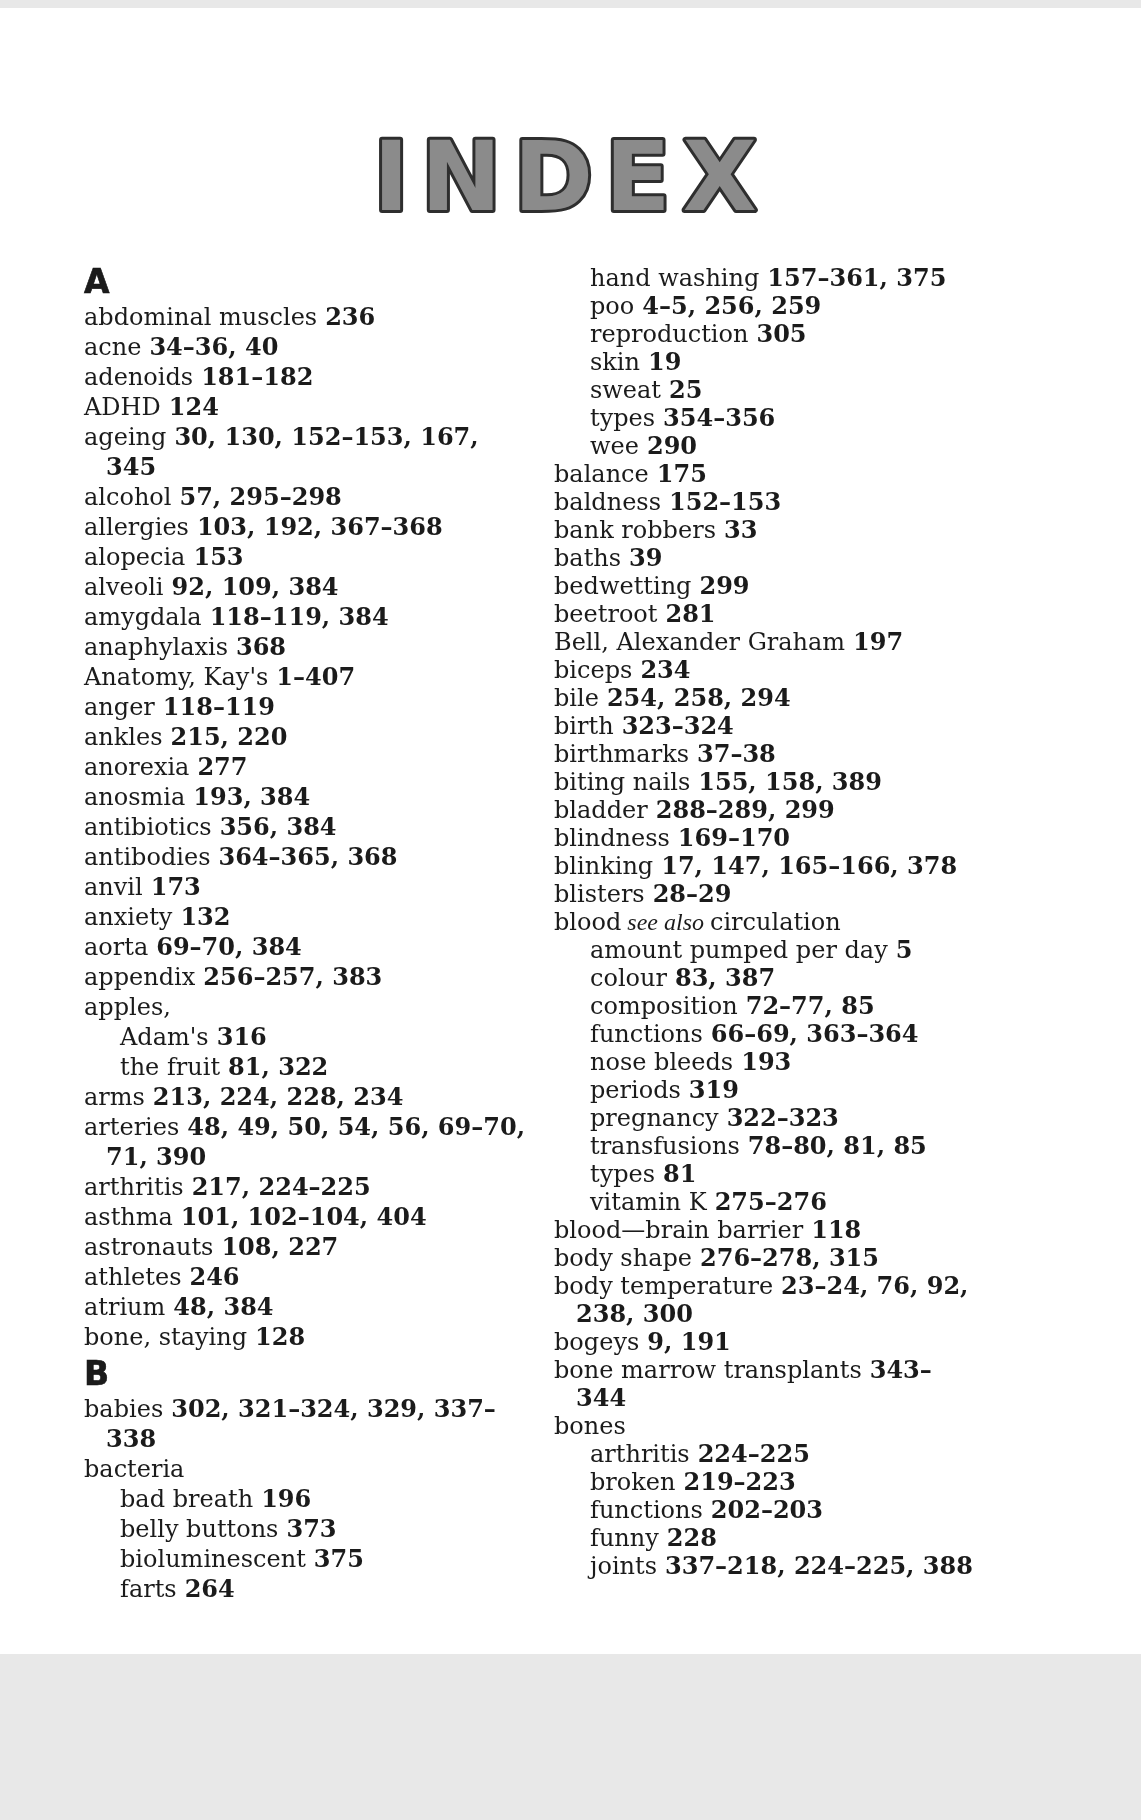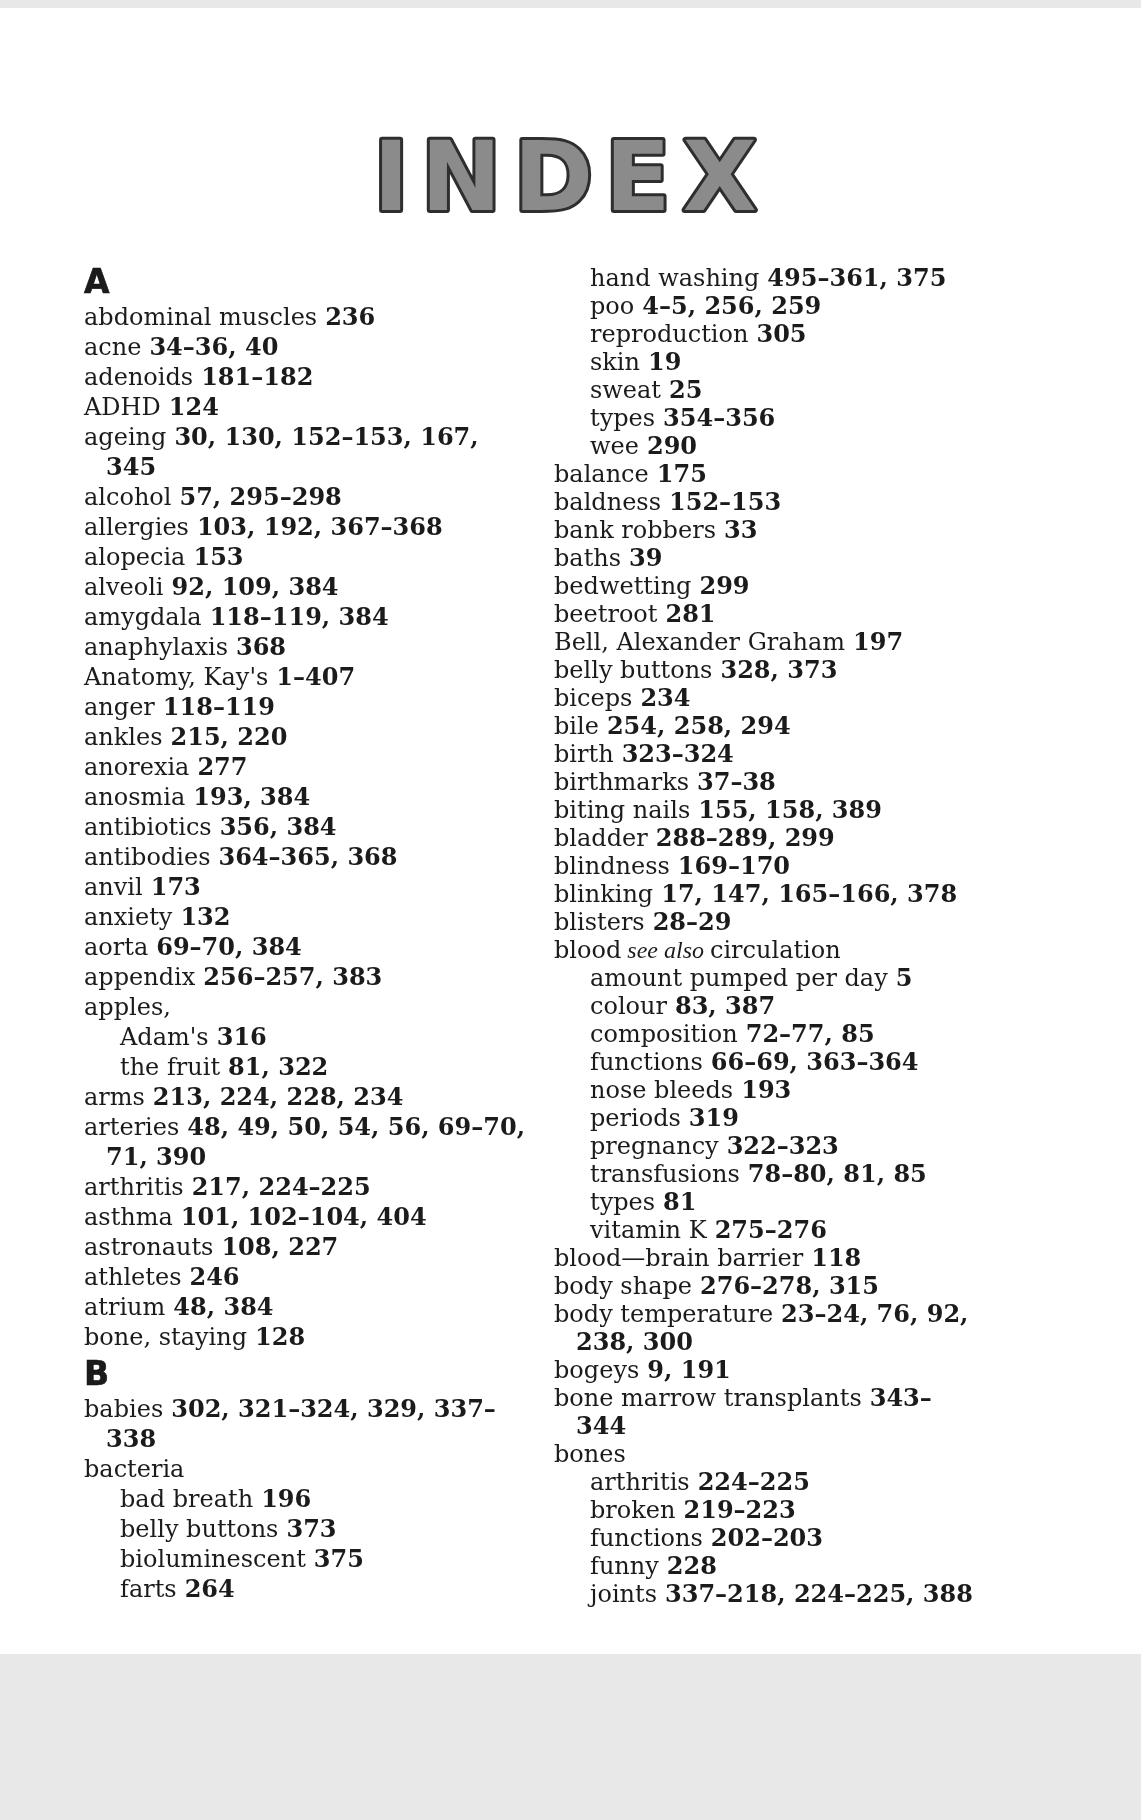--- a/index.html
+++ b/index.html
@@ -105,35 +105,34 @@
         <div class="section-header">B</div>
         <div class="entry"><span class="term">babies</span><span class="pages">302, 321–324, 329, 337–
 338</span></div>
         <div class="entry"><span class="term">bacteria</span></div>
         <div class="entry sub"><span class="term">bad breath</span><span class="pages">196</span></div>
         <div class="entry sub"><span class="term">belly buttons</span><span class="pages">373</span></div>
         <div class="entry sub"><span class="term">bioluminescent</span><span class="pages">375</span></div>
         <div class="entry sub"><span class="term">farts</span><span class="pages">264</span></div>
       </div>
     <div class="col col-right" id="col-right">
-        <div class="entry sub"><span class="term">hand washing</span><span class="pages">495–361, 375</span></div>
+        <div class="entry sub"><span class="term">hand washing</span><span class="pages">157–361, 375</span></div>
         <div class="entry sub"><span class="term">poo</span><span class="pages">4–5, 256, 259</span></div>
         <div class="entry sub"><span class="term">reproduction</span><span class="pages">305</span></div>
         <div class="entry sub"><span class="term">skin</span><span class="pages">19</span></div>
         <div class="entry sub"><span class="term">sweat</span><span class="pages">25</span></div>
         <div class="entry sub"><span class="term">types</span><span class="pages">354–356</span></div>
         <div class="entry sub"><span class="term">wee</span><span class="pages">290</span></div>
         <div class="entry"><span class="term">balance</span><span class="pages">175</span></div>
         <div class="entry"><span class="term">baldness</span><span class="pages">152–153</span></div>
         <div class="entry"><span class="term">bank robbers</span><span class="pages">33</span></div>
         <div class="entry"><span class="term">baths</span><span class="pages">39</span></div>
         <div class="entry"><span class="term">bedwetting</span><span class="pages">299</span></div>
         <div class="entry"><span class="term">beetroot</span><span class="pages">281</span></div>
         <div class="entry"><span class="term">Bell, Alexander Graham</span><span class="pages">197</span></div>
-        <div class="entry"><span class="term">belly buttons</span><span class="pages">328, 373</span></div>
         <div class="entry"><span class="term">biceps</span><span class="pages">234</span></div>
         <div class="entry"><span class="term">bile</span><span class="pages">254, 258, 294</span></div>
         <div class="entry"><span class="term">birth</span><span class="pages">323–324</span></div>
         <div class="entry"><span class="term">birthmarks</span><span class="pages">37–38</span></div>
         <div class="entry"><span class="term">biting nails</span><span class="pages">155, 158, 389</span></div>
         <div class="entry"><span class="term">bladder</span><span class="pages">288–289, 299</span></div>
         <div class="entry"><span class="term">blindness</span><span class="pages">169–170</span></div>
         <div class="entry"><span class="term">blinking</span><span class="pages">17, 147, 165–166, 378</span></div>
         <div class="entry"><span class="term">blisters</span><span class="pages">28–29</span></div>
         <div class="entry"><span class="term"><span>blood</span><i>see also</i><span>circulation</span></span></div>

